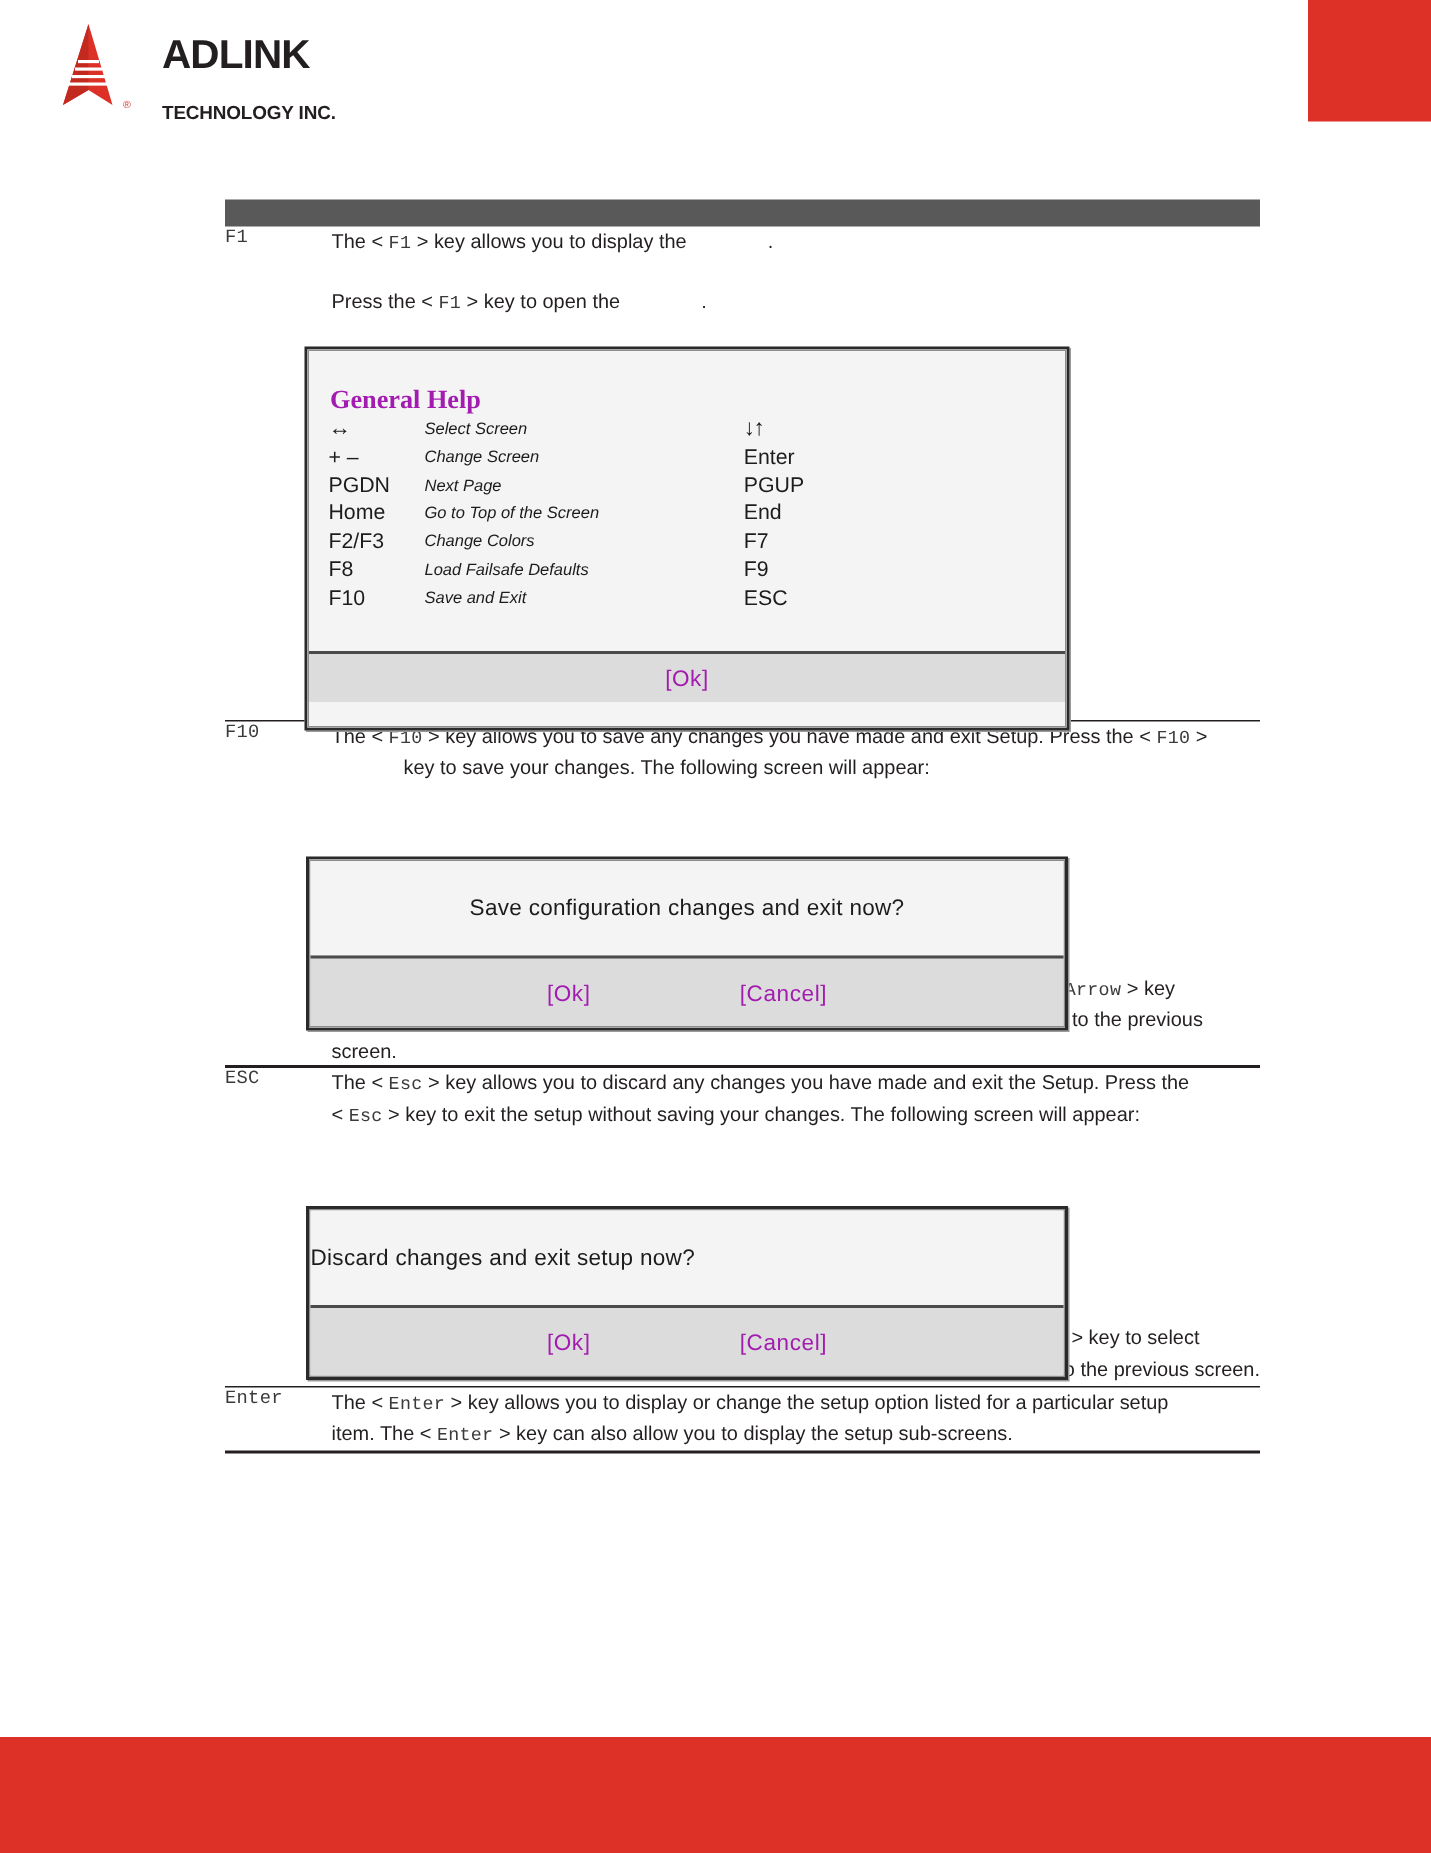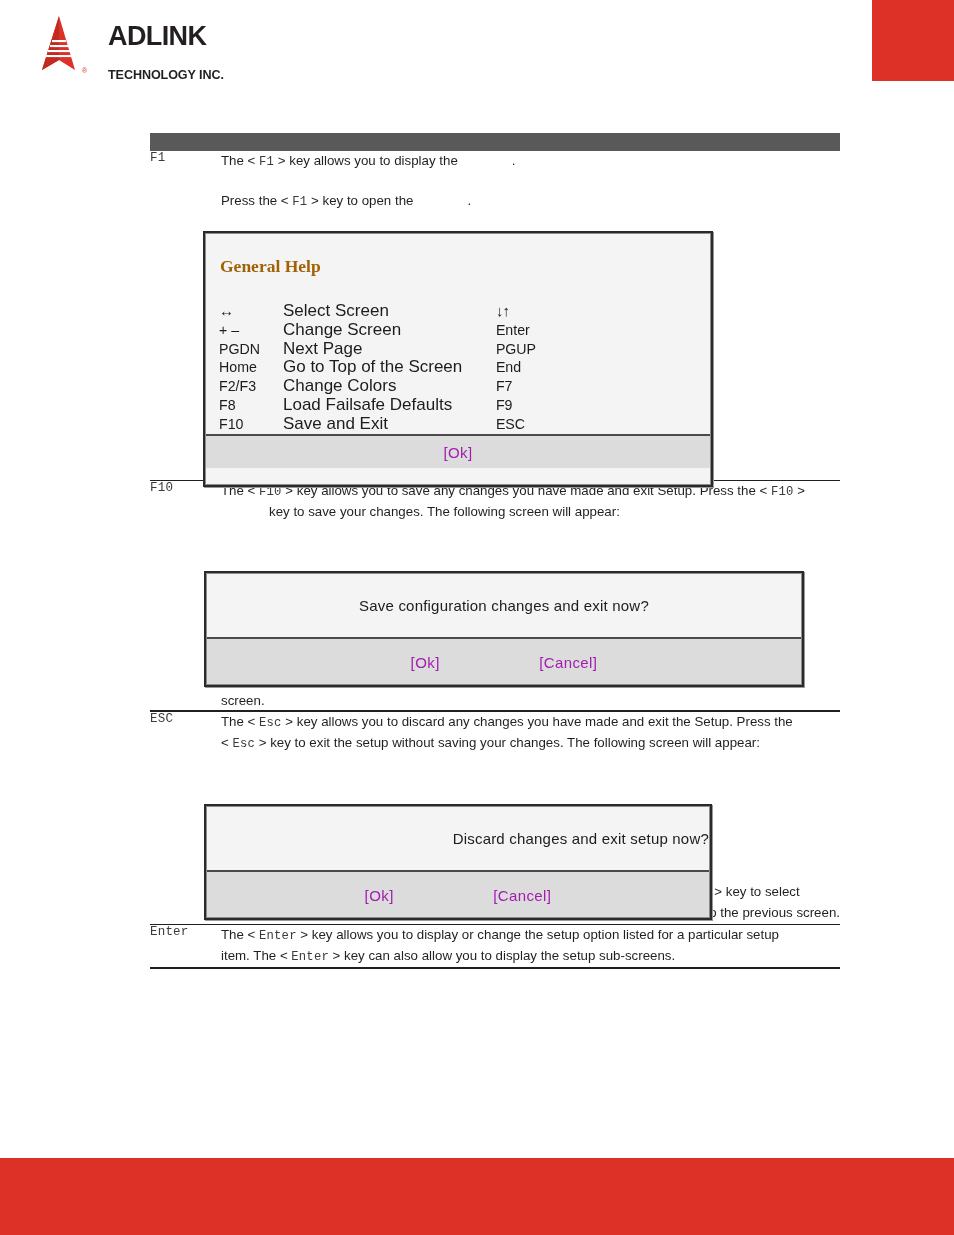--- a/index.html
+++ b/index.html
@@ -194,63 +194,64 @@
     height: 256px;
   }
   #dialog-general-help .bios-body {
     padding: 22px 0 0 0;
     height: 200px;
   }
   .help-title {
     font-family: "Liberation Serif", serif;
     font-weight: bold;
     font-size: 17.5px;
-    color: #a16207;
+    color: #a21caf;
     padding-left: 14px;
-    margin-bottom: 25px;
+    margin-bottom: 0;
   }
   .help-cols {
     display: flex;
     padding-left: 13px;
   }
   .help-col {
     display: flex;
   }
   .help-col.col-left { width: 278px; }
   .help-col.col-right { width: 215px; }
   .help-keys {
     font-size: 14.2px;
     line-height: 18.8px;
     color: #1c1c1c;
     white-space: nowrap;
   }
   .col-left .help-keys { width: 64px; }
   .col-right .help-keys { width: 59px; }
   .help-acts {
-    font-size: 17px;
+    font-size: 11px;
     line-height: 18.8px;
     color: #1c1c1c;
     white-space: nowrap;
+    font-style: italic;
   }
   .help-keys .arrowglyph {
     font-size: 15px;
     font-weight: bold;
     letter-spacing: -1px;
   }
   #dialog-general-help .bios-buttonbar {
     height: 34px;
     line-height: 34px;
   }
 
   
   #dialog-save-config {
     position: absolute;
     left: 54px;
     top: 438px;
-    width: 600px;
+    width: 508px;
     height: 116px;
   }
   #dialog-save-config .bios-body {
     height: 63px;
     line-height: 63px;
     text-align: center;
     font-size: 15px;
     color: #1c1c1c;
     letter-spacing: 0.2px;
   }
@@ -266,21 +267,21 @@
   #dialog-discard-changes {
     position: absolute;
     left: 54px;
     top: 671px;
     width: 508px;
     height: 116px;
   }
   #dialog-discard-changes .bios-body {
     height: 63px;
     line-height: 63px;
-    text-align: right;
+    text-align: left;
     font-size: 15px;
     color: #1c1c1c;
     letter-spacing: 0.2px;
   }
   #dialog-discard-changes .bios-buttonbar {
     height: 47px;
     line-height: 47px;
   }
   #dialog-discard-changes .bios-buttonbar .bios-btn + .bios-btn {
     margin-left: 95px;

